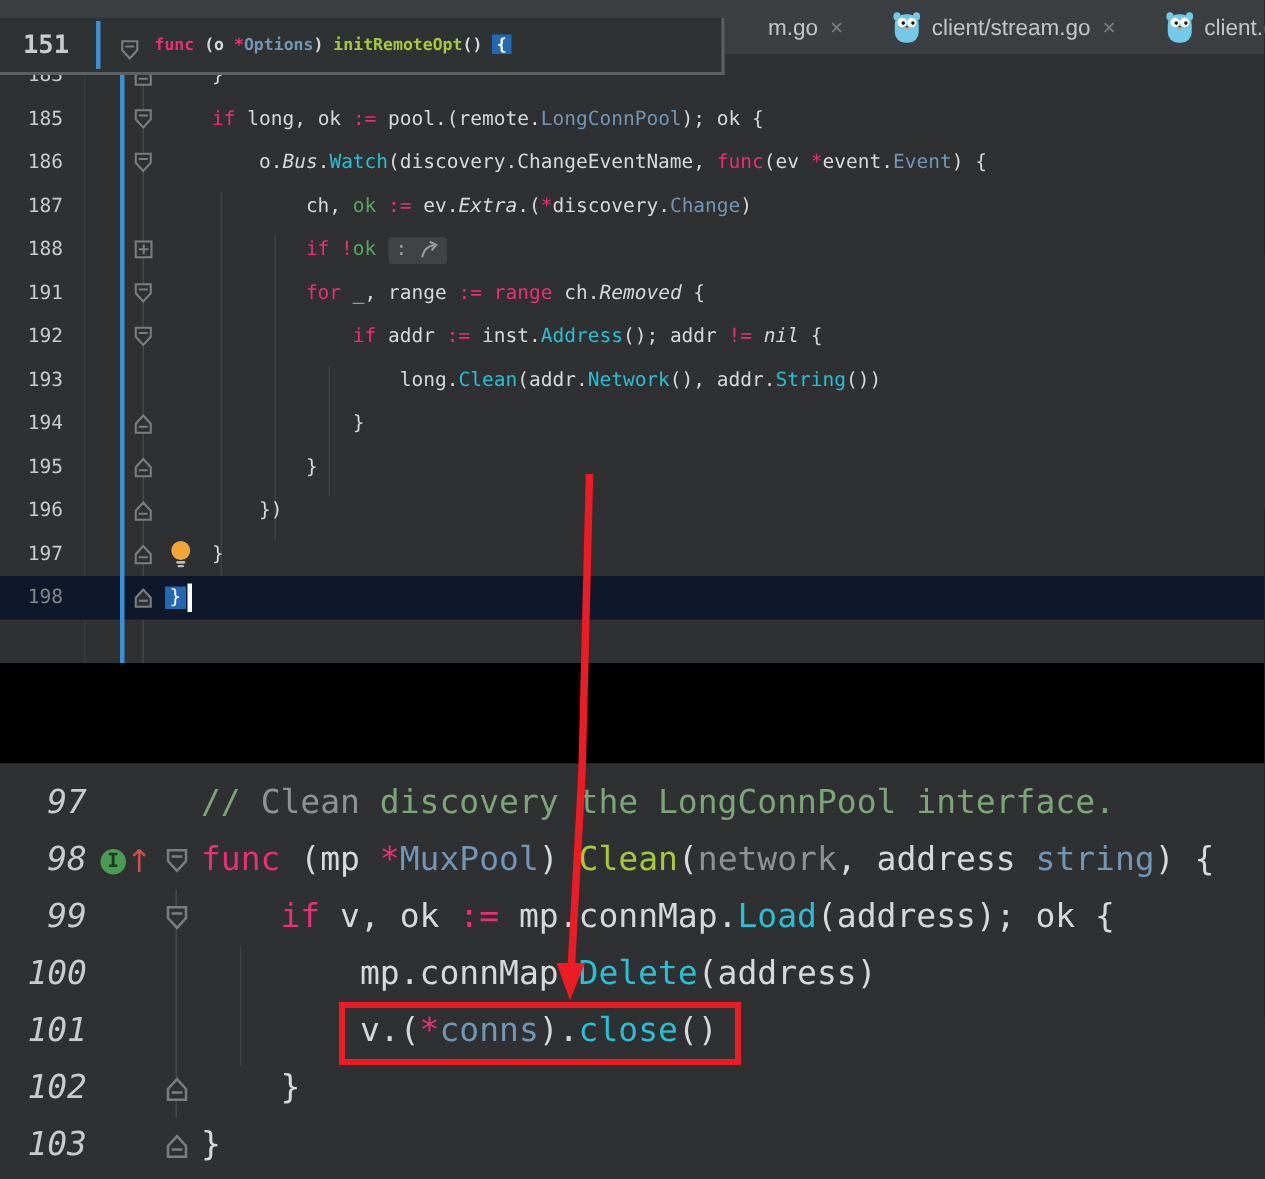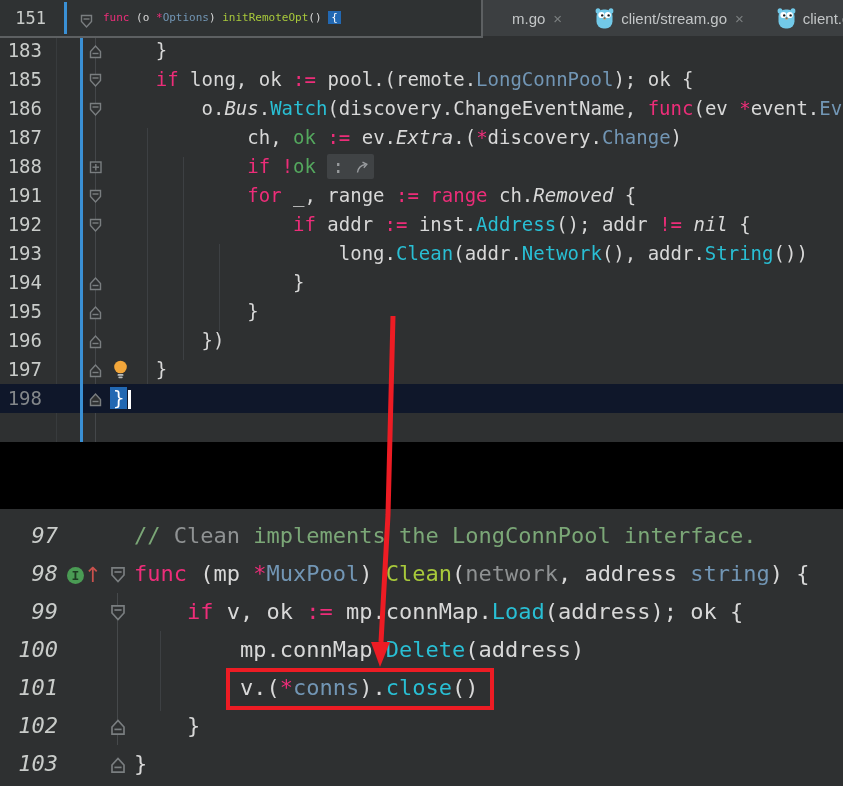--- a/index.html
+++ b/index.html
@@ -7,35 +7,35 @@
        font-family:"DejaVu Sans Mono",monospace;}
   
   .tabbar{position:absolute;left:0;top:0;width:843px;height:36px;background:#3c3f41;
           display:flex;align-items:center;font-family:"Liberation Sans",sans-serif;}
   .tab-spacer{width:482px;height:36px;flex:0 0 auto;}
   .tab{display:flex;align-items:center;height:36px;padding:0 10px 0 23px;flex:0 0 auto;}
   .tab-label{color:#c3c6c7;font-size:15px;margin:0 8px 0 7px;white-space:nowrap;}
   .tab-close{color:#7c8081;font-size:15px;cursor:pointer;}
   .gopher{width:19px;height:22px;flex:0 0 auto;}
   
-  .sticky{position:absolute;left:0;top:0;width:481px;height:36px;background:#2f3233;
+  .sticky{position:absolute;left:0;top:12px;width:481px;height:36px;background:#2f3233;
           border-right:2px solid #5d6062;border-bottom:2px solid #5d6062;z-index:20;
-          display:flex;align-items:center;}
+          display:flex;align-items:center;font-weight:bold;}
   .sticky .num{position:absolute;left:0;top:0;width:46px;height:36px;line-height:36px;
                text-align:right;color:#c9ccca;font-size:17px;}
   .sticky-bar{position:absolute;left:64px;top:2px;width:3px;height:32px;background:#3a90d5;}
   .sticky-fold{position:absolute;left:80px;top:11px;}
   .sticky-code{position:absolute;left:103px;top:0;height:36px;line-height:36px;
                font-size:11px;white-space:pre;}
   
   .editor{position:absolute;left:0;width:843px;background:#2e3031;}
   #editor-top{top:36px;height:406px;}
   #editor-bottom{top:509px;height:277px;}
   .row{position:relative;white-space:pre;}
-  #editor-top .row{height:29px;line-height:29px;font-size:19px;}
+  #editor-top .row{height:29px;line-height:29px;font-size:13px;}
   #editor-bottom .row{height:38px;line-height:38px;font-size:22px;}
   .row.current{background:#0f172a;}
   .cell{display:inline-block;vertical-align:top;}
   .num{color:#c9ccca;text-align:right;}
   #editor-top .num{width:42px;padding-right:4px;}
   #editor-bottom .num{width:58px;padding-right:6px;font-style:italic;}
   .num.dim{color:#83878a;}
   #editor-top .iconcol{width:43px;}
   #editor-top .foldcol{width:21px;}
   #editor-bottom .iconcol{width:46px;}
@@ -182,21 +182,21 @@
       </div>
     <div class="changebar"></div>
   </div>
 
   <div class="black-band"></div>
 
   <div class="editor" id="editor-bottom">
     <div class="vline" style="left:117px;top:84px;width:1px;height:152px;background:#46494b;"></div>
     <div class="vline" style="left:160px;top:122px;width:1px;height:80px;background:#3d4043;"></div>
     <div id="bottom-lines" style="position:relative;z-index:3;padding-top:8px;">
-        <div class="row"><span class="cell num">97</span><span class="cell iconcol"></span><span class="cell foldcol"></span><span><span class="tk-cm">// </span><span class="tk-gy">Clean</span><span class="tk-cm"> implements the LongConnPool interface.</span></span></div>
+        <div class="row"><span class="cell num">97</span><span class="cell iconcol"></span><span class="cell foldcol"></span><span><span class="tk-cm">// </span><span class="tk-gy">Clean</span><span class="tk-cm"> discovery the LongConnPool interface.</span></span></div>
         <div class="row"><span class="cell num">98</span><span class="cell iconcol"><span class="impl-badge">I</span><span class="impl-arrow">↑</span></span><span class="cell foldcol"><svg width="16" height="18" viewBox="0 0 13 15" class="fold-ic">
               <path d="M1.5,1.5 h10 v6 l-5,5.5 l-5,-5.5 z" fill="#2e3031" stroke="#7a7e80" stroke-width="1.4"></path>
               <line x1="3.5" y1="5" x2="9.5" y2="5" stroke="#7a7e80" stroke-width="1.4"></line>
             </svg></span><span><span class="tk-k">func</span><span class="tk-w"> (mp </span><span class="tk-k">*</span><span class="tk-ty">MuxPool</span><span class="tk-w">) </span><span class="tk-dcl">Clean</span><span class="tk-w">(</span><span class="tk-gy">network</span><span class="tk-w">, address </span><span class="tk-ty">string</span><span class="tk-w">) {</span></span></div>
         <div class="row"><span class="cell num">99</span><span class="cell iconcol"></span><span class="cell foldcol"><svg width="16" height="18" viewBox="0 0 13 15" class="fold-ic">
               <path d="M1.5,1.5 h10 v6 l-5,5.5 l-5,-5.5 z" fill="#2e3031" stroke="#7a7e80" stroke-width="1.4"></path>
               <line x1="3.5" y1="5" x2="9.5" y2="5" stroke="#7a7e80" stroke-width="1.4"></line>
             </svg></span><span><span class="tk-w">    </span><span class="tk-k">if</span><span class="tk-w"> v, ok </span><span class="tk-k">:=</span><span class="tk-w"> mp.connMap.</span><span class="tk-fn">Load</span><span class="tk-w">(address); ok {</span></span></div>
         <div class="row"><span class="cell num">100</span><span class="cell iconcol"></span><span class="cell foldcol"></span><span><span class="tk-w">        mp.connMap.</span><span class="tk-fn">Delete</span><span class="tk-w">(address)</span></span></div>
         <div class="row"><span class="cell num">101</span><span class="cell iconcol"></span><span class="cell foldcol"></span><span><span class="tk-w">        v.(</span><span class="tk-k">*</span><span class="tk-ty">conns</span><span class="tk-w">).</span><span class="tk-fn">close</span><span class="tk-w">()</span></span></div>

